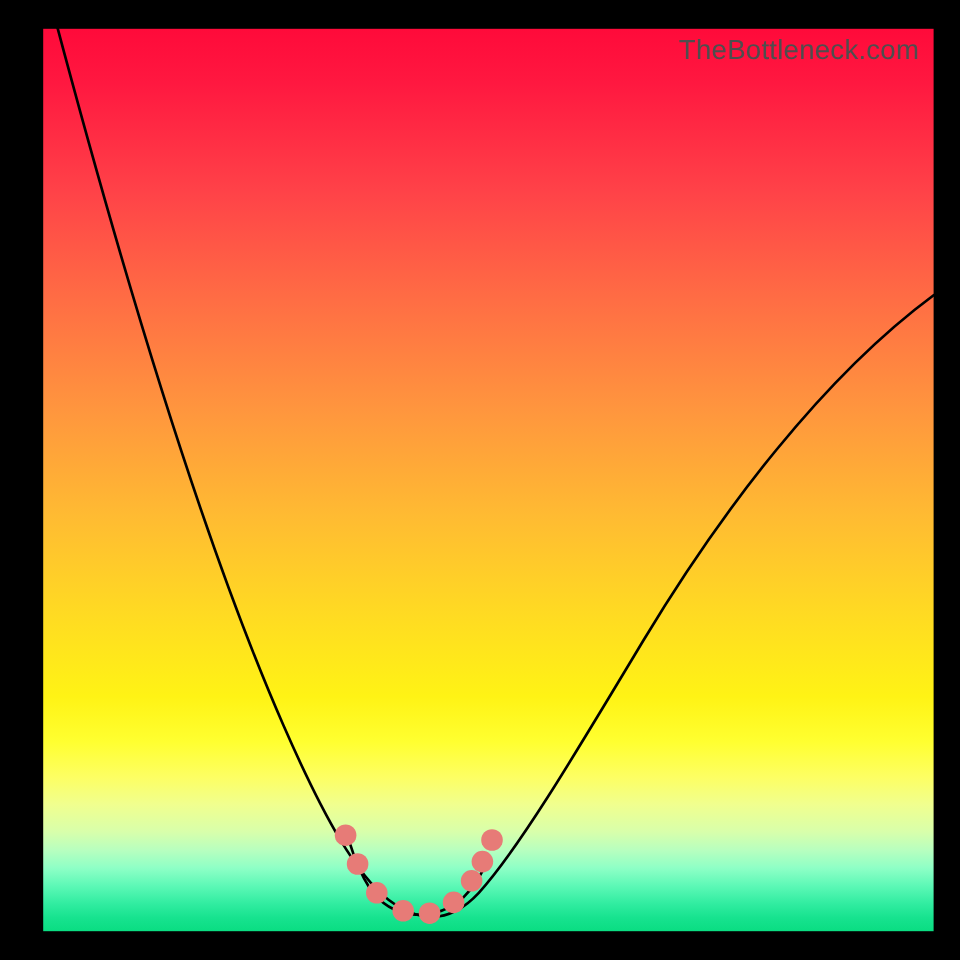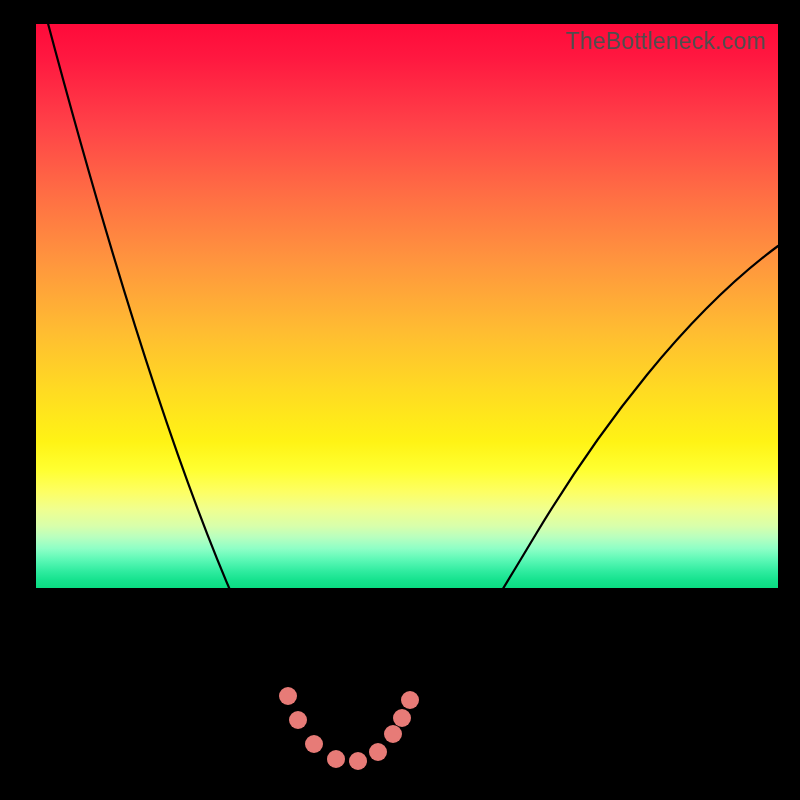--- a/index.html
+++ b/index.html
@@ -15,21 +15,21 @@
     position: absolute;
     left: 0; top: 0;
     width: 800px; height: 800px;
     background: #000;
   }
   .plot {
     position: absolute;
     left: 36px;
     top: 24px;
     width: 742px;
-    height: 564px;
+    height: 752px;
     
     background: linear-gradient(to bottom,
       #ff0a3a 0%,
       #ff1840 6%,
       #ff4248 18%,
       #ff6d44 30%,
       #ff953e 42%,
       #ffbb32 54%,
       #ffdb22 65%,
       #fff315 74%,

